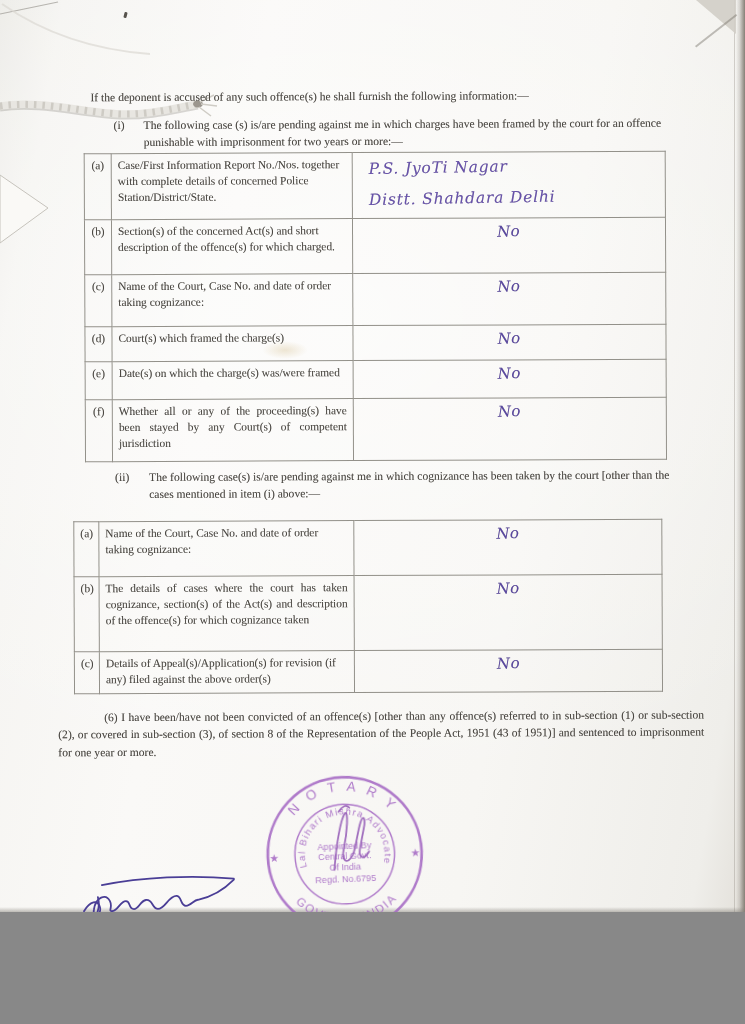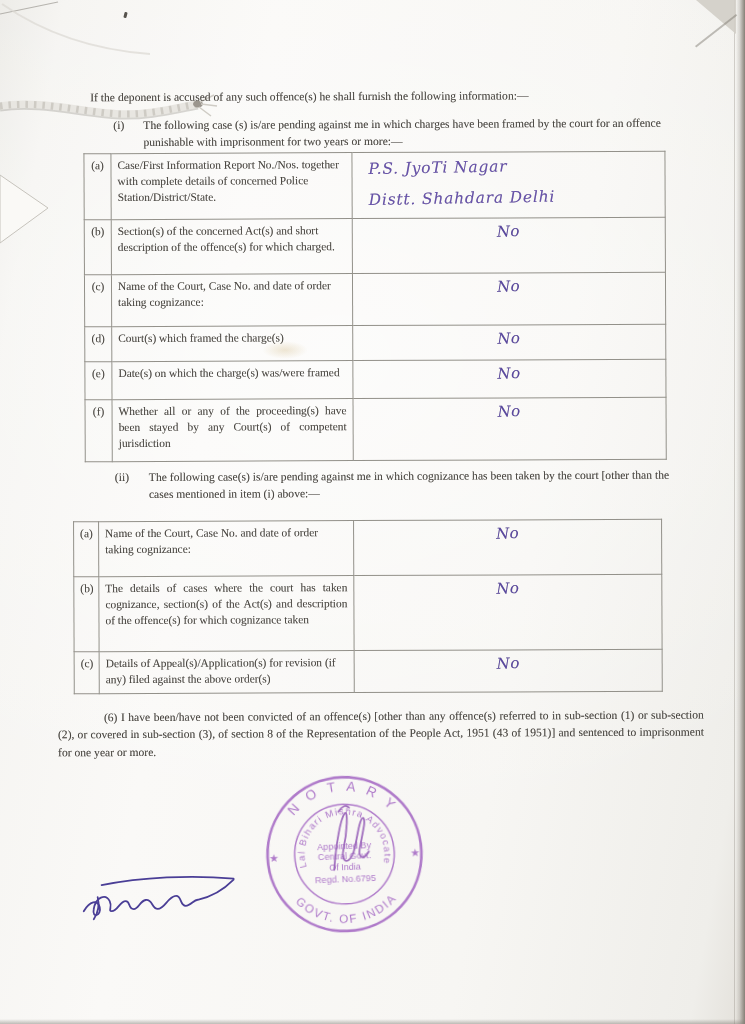--- a/index.html
+++ b/index.html
@@ -1,17 +1,17 @@
 <!DOCTYPE html>
 <html><head>
 <meta charset="utf-8">
 <style>
   html,body{margin:0;padding:0;background:#888;}
   .page{
-    position:relative;width:745px;height:1024px;overflow:hidden;
+    position:relative;width:745px;height:912px;overflow:hidden;
     background:
       radial-gradient(ellipse 900px 700px at 45% 35%, rgba(255,255,255,.55), rgba(255,255,255,0) 70%),
       linear-gradient(100deg,#ecebe7 0%,#f5f4f1 7%,#faf9f7 30%,#f7f6f3 68%,#efeeea 94%,#e3e0da 100%);
     font-family:"Liberation Serif", serif;color:#45423d;
   }
   .content{position:absolute;inset:0;transform:rotate(-0.25deg);}
   .ptext{position:absolute;font-size:11.6px;line-height:1.5;color:#4a4742;
          text-shadow:0 0 .5px rgba(70,65,60,.35);}
   .hang{display:flex;}
   .hang .lbl{flex:0 0 30px;}

